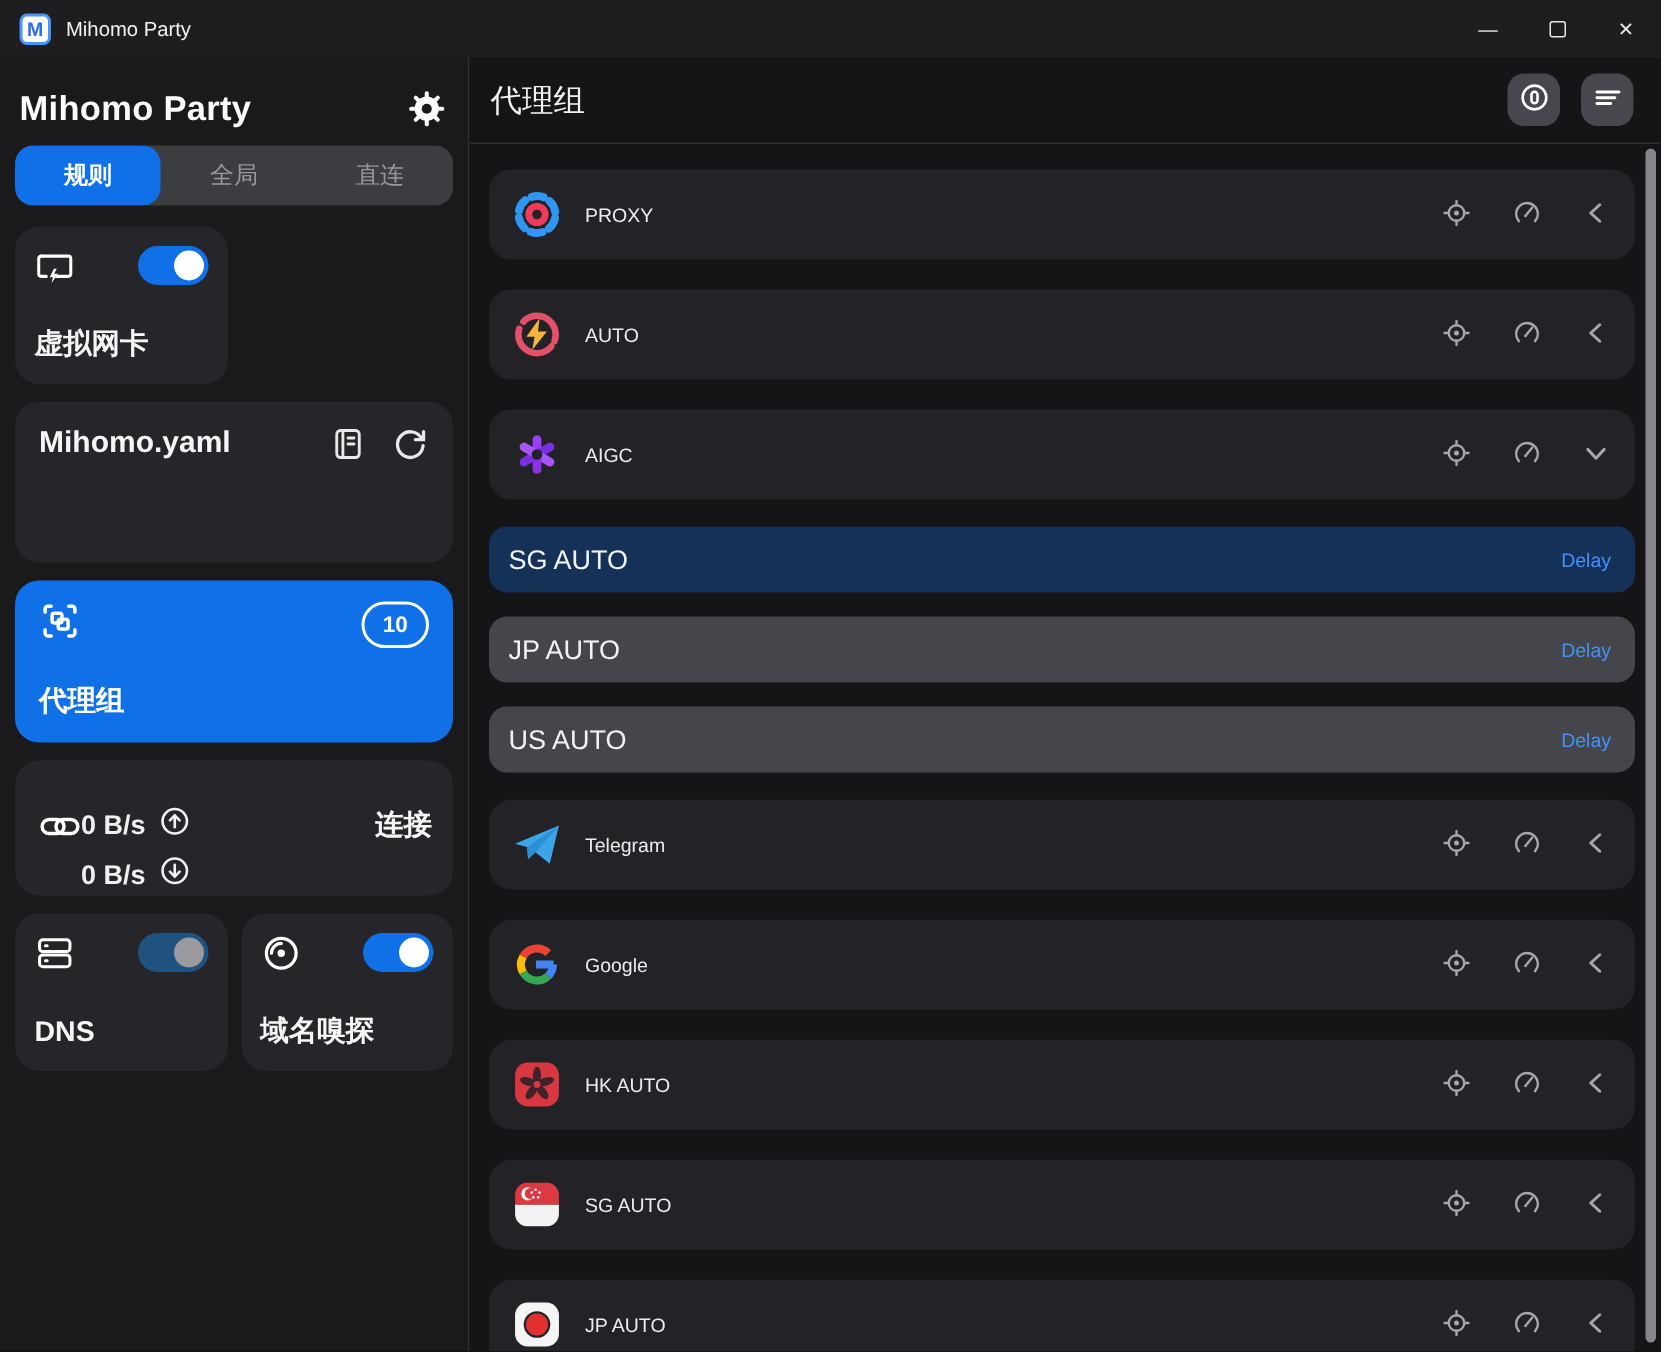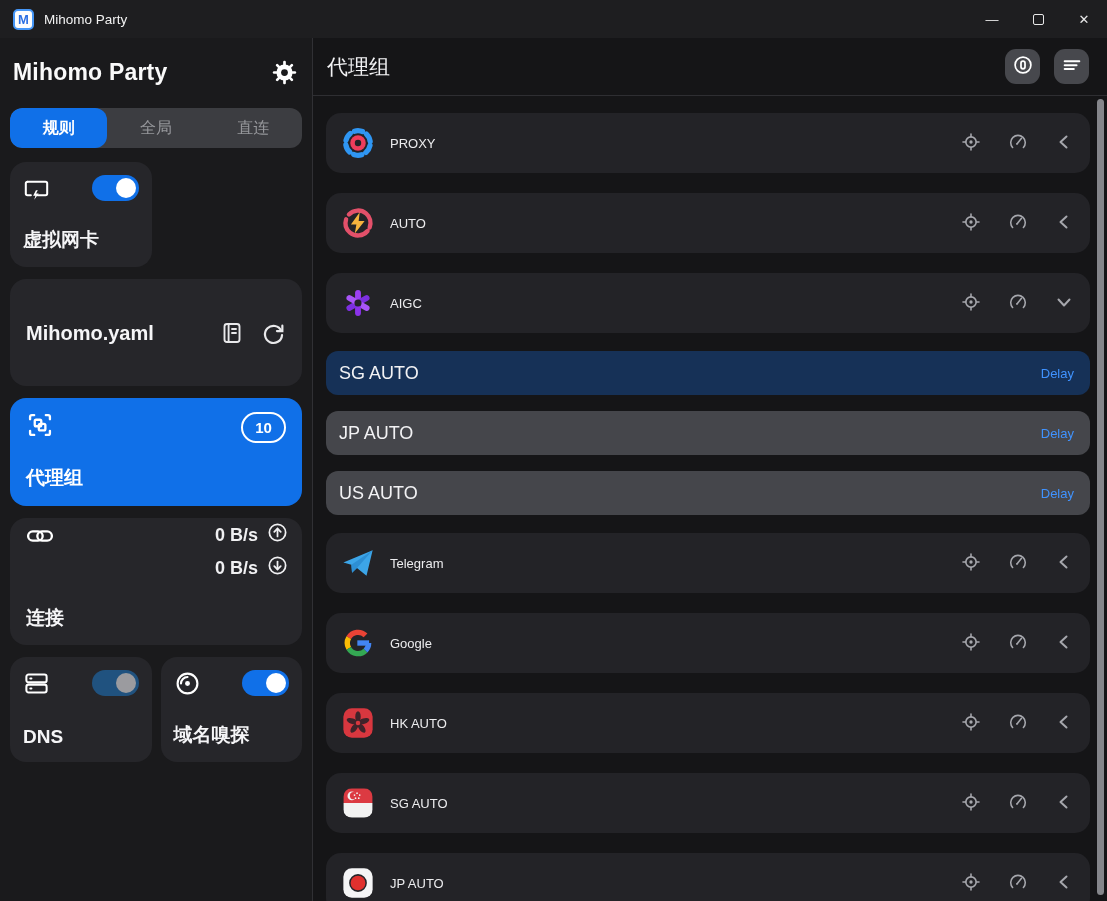--- a/index.html
+++ b/index.html
@@ -21,57 +21,57 @@
   .body-row { flex:1; display:flex; min-height:0; }
   .sidebar { width:313px; flex:0 0 auto; background:#1a1a1c; border-right:1px solid #303034;
              padding:12px 10px 0 10px; display:flex; flex-direction:column; }
   .main { flex:1; min-width:0; background:#151517; position:relative; display:flex; flex-direction:column; }
 
   
   .side-head { height:44px; display:flex; align-items:center; justify-content:space-between; padding:0 4px 0 3px; }
   .side-title { color:#fafafa; font-size:23px; font-weight:bold; letter-spacing:0.2px; }
   .icon-btn { background:none; border:none; cursor:pointer; display:flex; align-items:center; color:#fff; padding:0; }
 
-  .mode-tabs { margin-top:14px; height:40px; background:#3c3d41; border-radius:12px; display:flex; padding:0; overflow:hidden; }
+  .mode-tabs { margin-top:3px; height:40px; background:#3c3d41; border-radius:12px; display:flex; padding:0; overflow:hidden; }
   .mode-tab { flex:1; border:none; background:transparent; color:#97989c; font-size:16px; cursor:pointer; border-radius:12px; }
   .mode-tab.active { background:#1070e8; color:#fff; font-weight:bold; }
 
   .card { background:#26262a; border-radius:16px; cursor:pointer; }
   .half-row { display:flex; gap:9px; }
   .half-card { width:142px; height:105px; padding:13px 13px 14px 13px; display:flex; flex-direction:column; justify-content:space-between; }
   .half-top { display:flex; align-items:flex-start; justify-content:space-between; }
   .card-label { color:#f5f5f7; font-size:19px; font-weight:bold; }
 
   .toggle { width:47px; height:26px; border-radius:13px; background:#1070e8; position:relative; border:none; cursor:pointer; }
   .toggle .knob { position:absolute; top:3px; right:3px; width:20px; height:20px; border-radius:50%; background:#fff; }
   .toggle.muted { background:#20527f; }
   .toggle.muted .knob { background:#9b9b9f; }
 
   .mt12 { margin-top:12px; }
   .mt14 { margin-top:14px; }
 
-  .profile-card { height:107px; padding:15px 16px 14px 16px; display:flex; flex-direction:column; justify-content:center; }
+  .profile-card { height:107px; padding:15px 16px 14px 16px; display:flex; flex-direction:column; justify-content:flex-start; }
   .profile-top { display:flex; align-items:center; }
   .profile-name { color:#f5f5f7; font-size:20px; font-weight:bold; flex:1; }
   .profile-icons { display:flex; gap:17px; align-items:center; }
   .profile-updated { text-align:right; color:#dcdcdf; font-size:15px; }
 
   .groups-card { height:108px; background:#1070e8; padding:13px 16px 15px 16px; display:flex; flex-direction:column; justify-content:space-between; border-radius:16px; cursor:pointer; }
   .groups-top { display:flex; align-items:center; justify-content:space-between; }
   .badge { min-width:45px; height:31px; border:2px solid #fff; border-radius:16px; color:#fff; font-size:15px; font-weight:bold;
            display:flex; align-items:center; justify-content:center; padding:0 10px; }
   .groups-label { color:#fff; font-size:19px; font-weight:bold; }
 
   .core-card { height:117px; padding:15px 16px; display:flex; flex-direction:column; justify-content:space-between; }
   .core-top { display:flex; align-items:center; justify-content:space-between; }
   .core-version { color:#f5f5f7; font-size:20px; font-weight:bold; }
   .core-bottom { display:flex; align-items:center; justify-content:space-between; }
   .core-mem { color:#f5f5f7; font-size:20px; font-weight:bold; }
 
-  .conn-card { height:127px; padding:4px 14px 14px 16px; display:flex; flex-direction:column; justify-content:space-between; }
+  .conn-card { height:90px; padding:30px 14px 14px 16px; display:flex; flex-direction:row; justify-content:space-between; }
   .conn-top { display:flex; align-items:flex-start; justify-content:space-between; }
   .speeds { display:flex; flex-direction:column; gap:7px; }
   .speed-line { display:flex; align-items:center; justify-content:flex-end; gap:9px; color:#f0f0f2; font-size:18px; font-weight:bold; }
 
   
   .main-header { height:58px; flex:0 0 auto; display:flex; align-items:center; padding:0 18px 0 14px; border-bottom:1px solid #2e2e32; }
   .main-title { color:#f2f2f4; font-size:21px; }
   .mh-spacer { flex:1; }
   .mh-btn { width:35px; height:35px; border-radius:11px; background:#47484d; border:none; cursor:pointer;
             display:flex; align-items:center; justify-content:center; color:#fff; margin-left:14px; }

